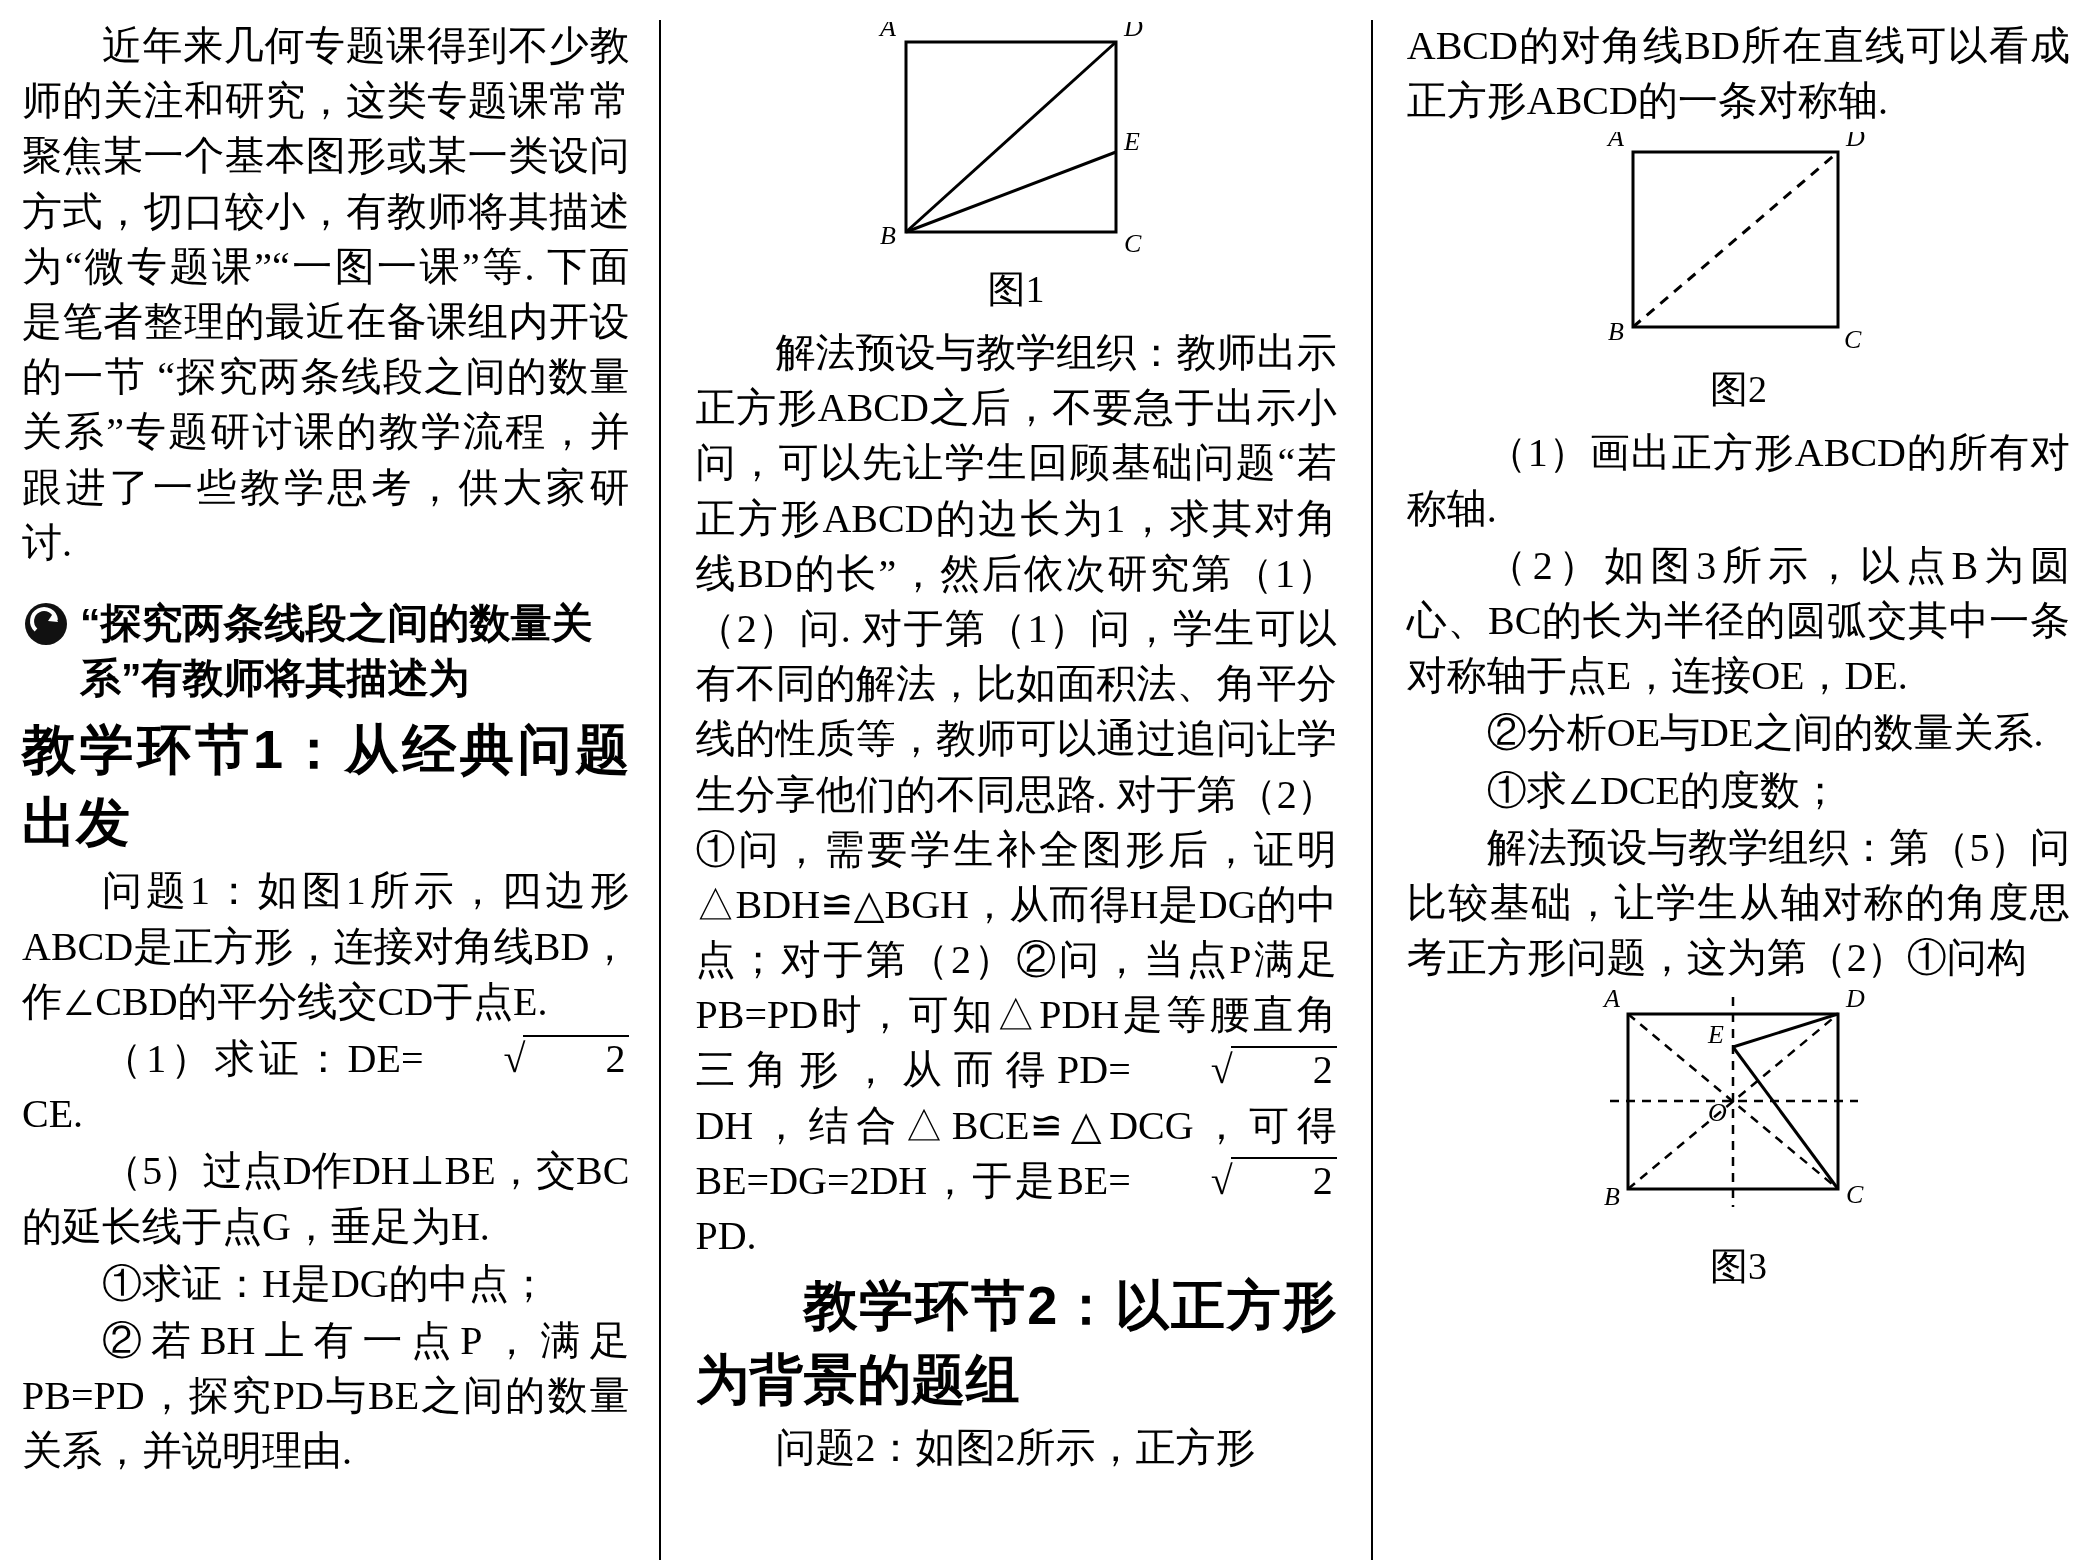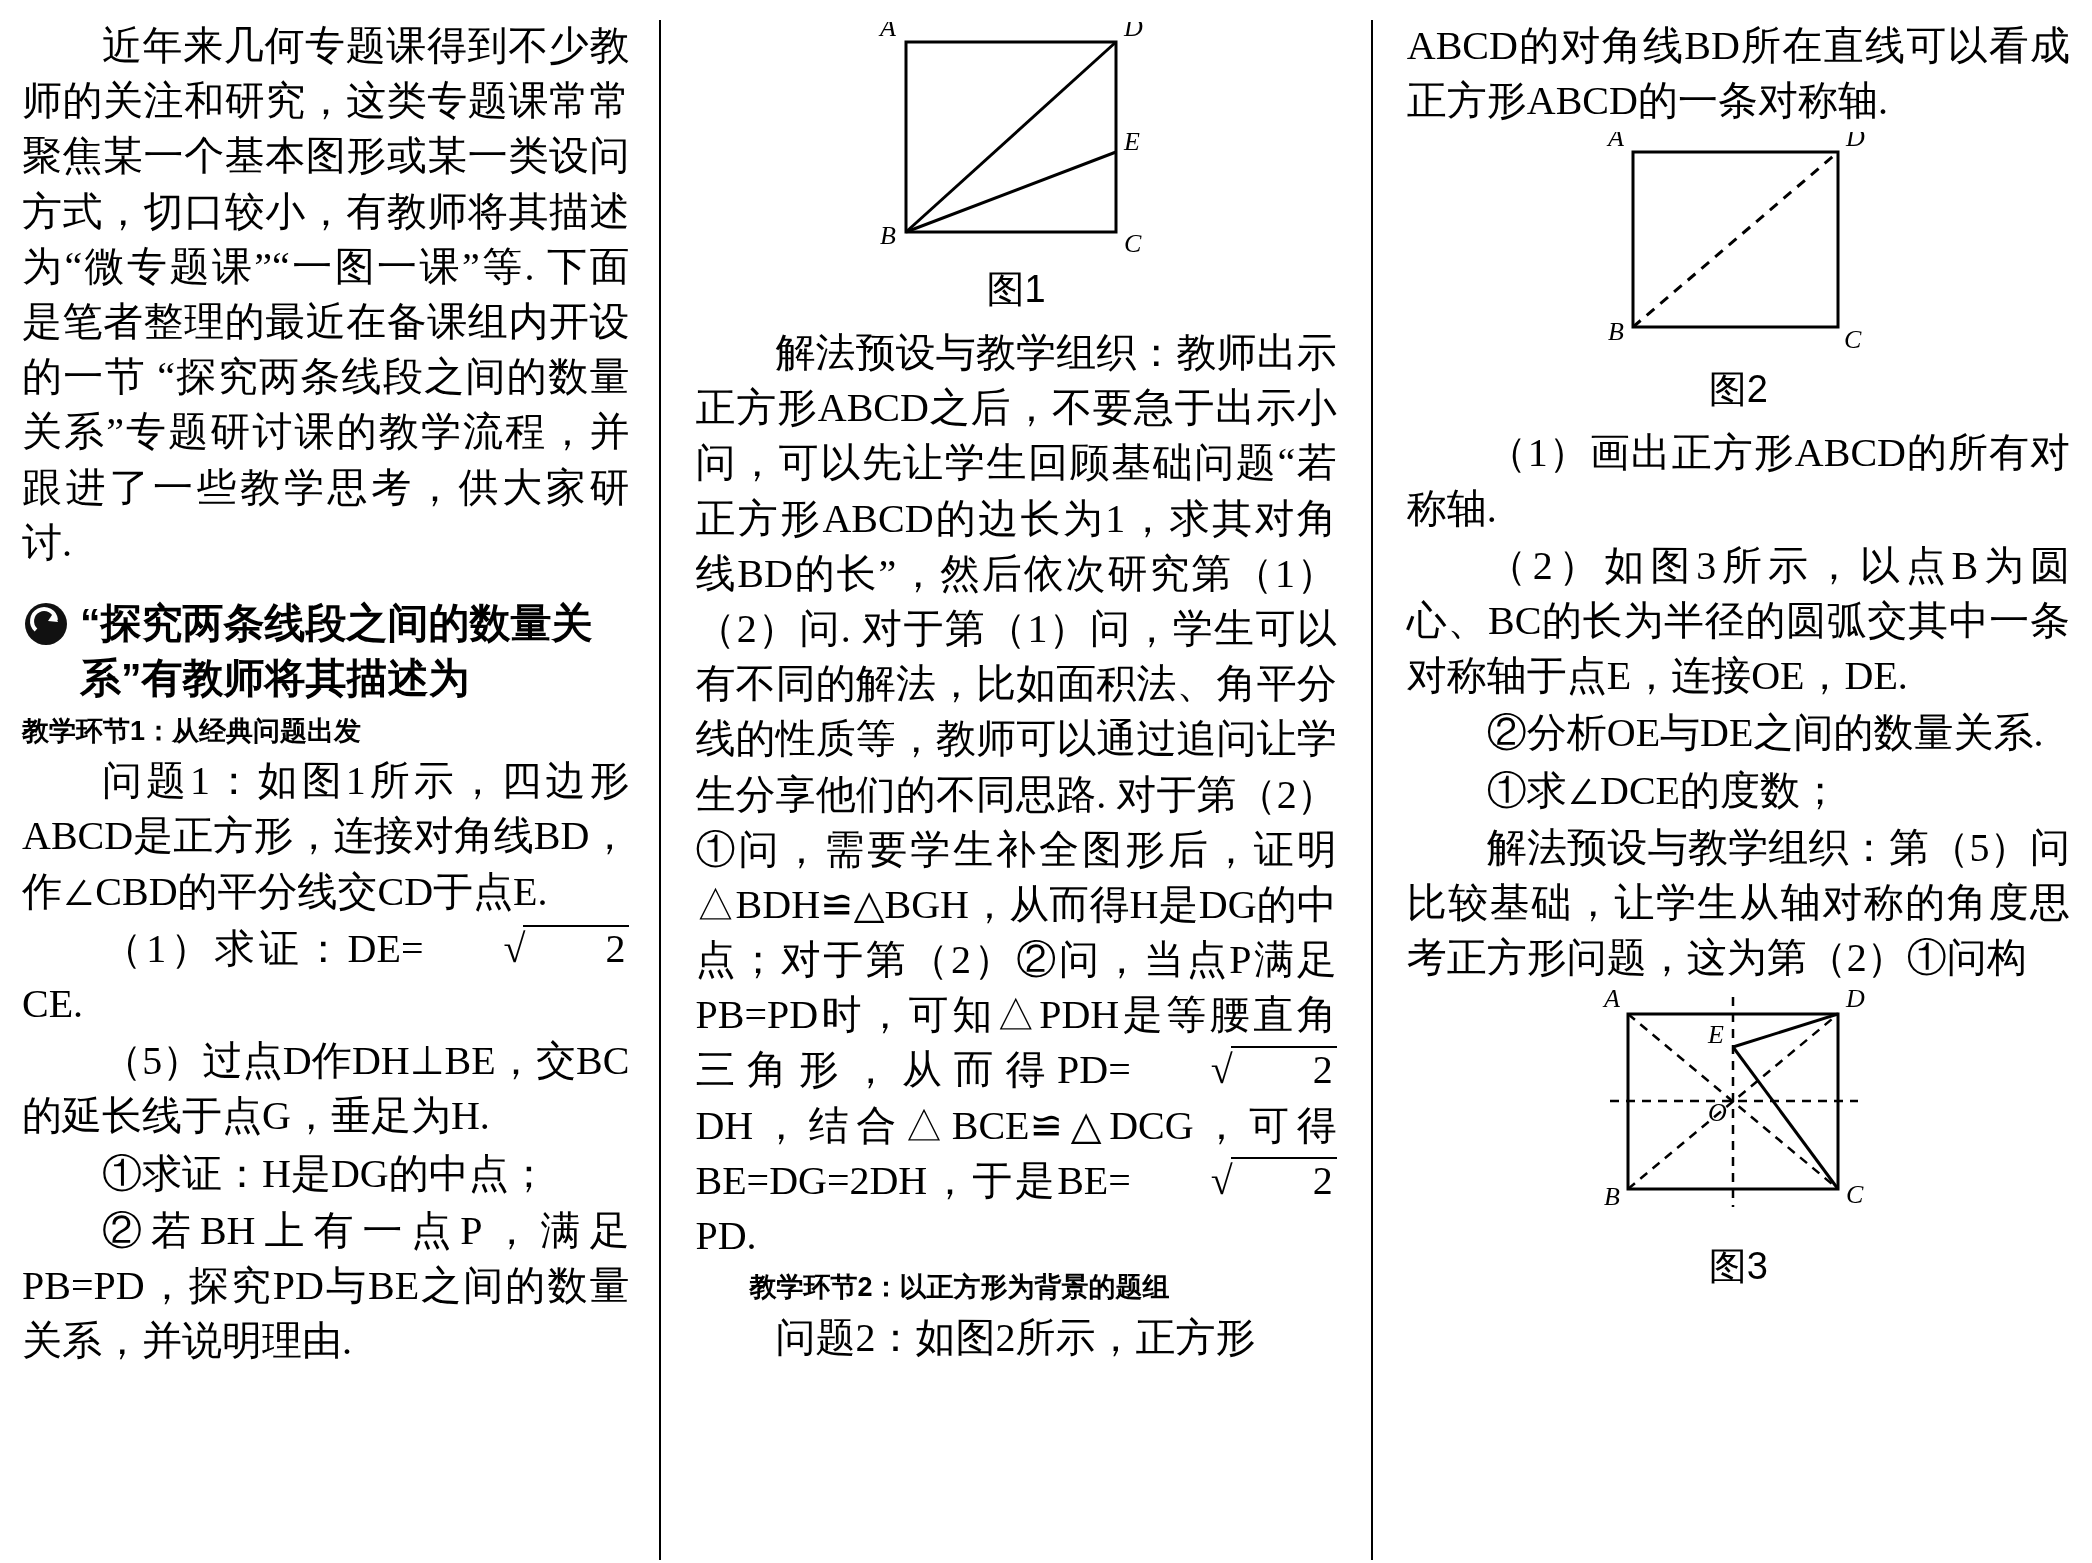--- a/index.html
+++ b/index.html
@@ -50,36 +50,36 @@
     margin-right:10px;
     margin-top:4px;
   }
   .heading-text {
     font-size:41px;
     font-weight:bold;
     line-height:1.35;
     font-family:"Liberation Sans", sans-serif;
   }
   .subheading {
-    font-size:27px;
+    font-size:54px;
     font-weight:bold;
     font-family:"Liberation Sans", sans-serif;
     margin:6px 0 4px 0;
     line-height:1.36;
   }
   .subheading.ind { text-indent:2em; }
   .figure {
     margin:4px 0 10px 0;
     text-align:center;
   }
   .figcaption {
     font-size:38px;
     text-align:center;
     margin-top:2px;
-    font-family:Liberation Sans, sans-serif;
+    font-family:Liberation Serif, serif;
   }
   .sqrt {
     display:inline-block;
     border-top:2px solid #000;
     padding:0 4px 0 2px;
     margin-left:-2px;
     line-height:1.1;
   }
   .radical { display:inline-block; }
   .fig1wrap { display:flex; justify-content:center; }

